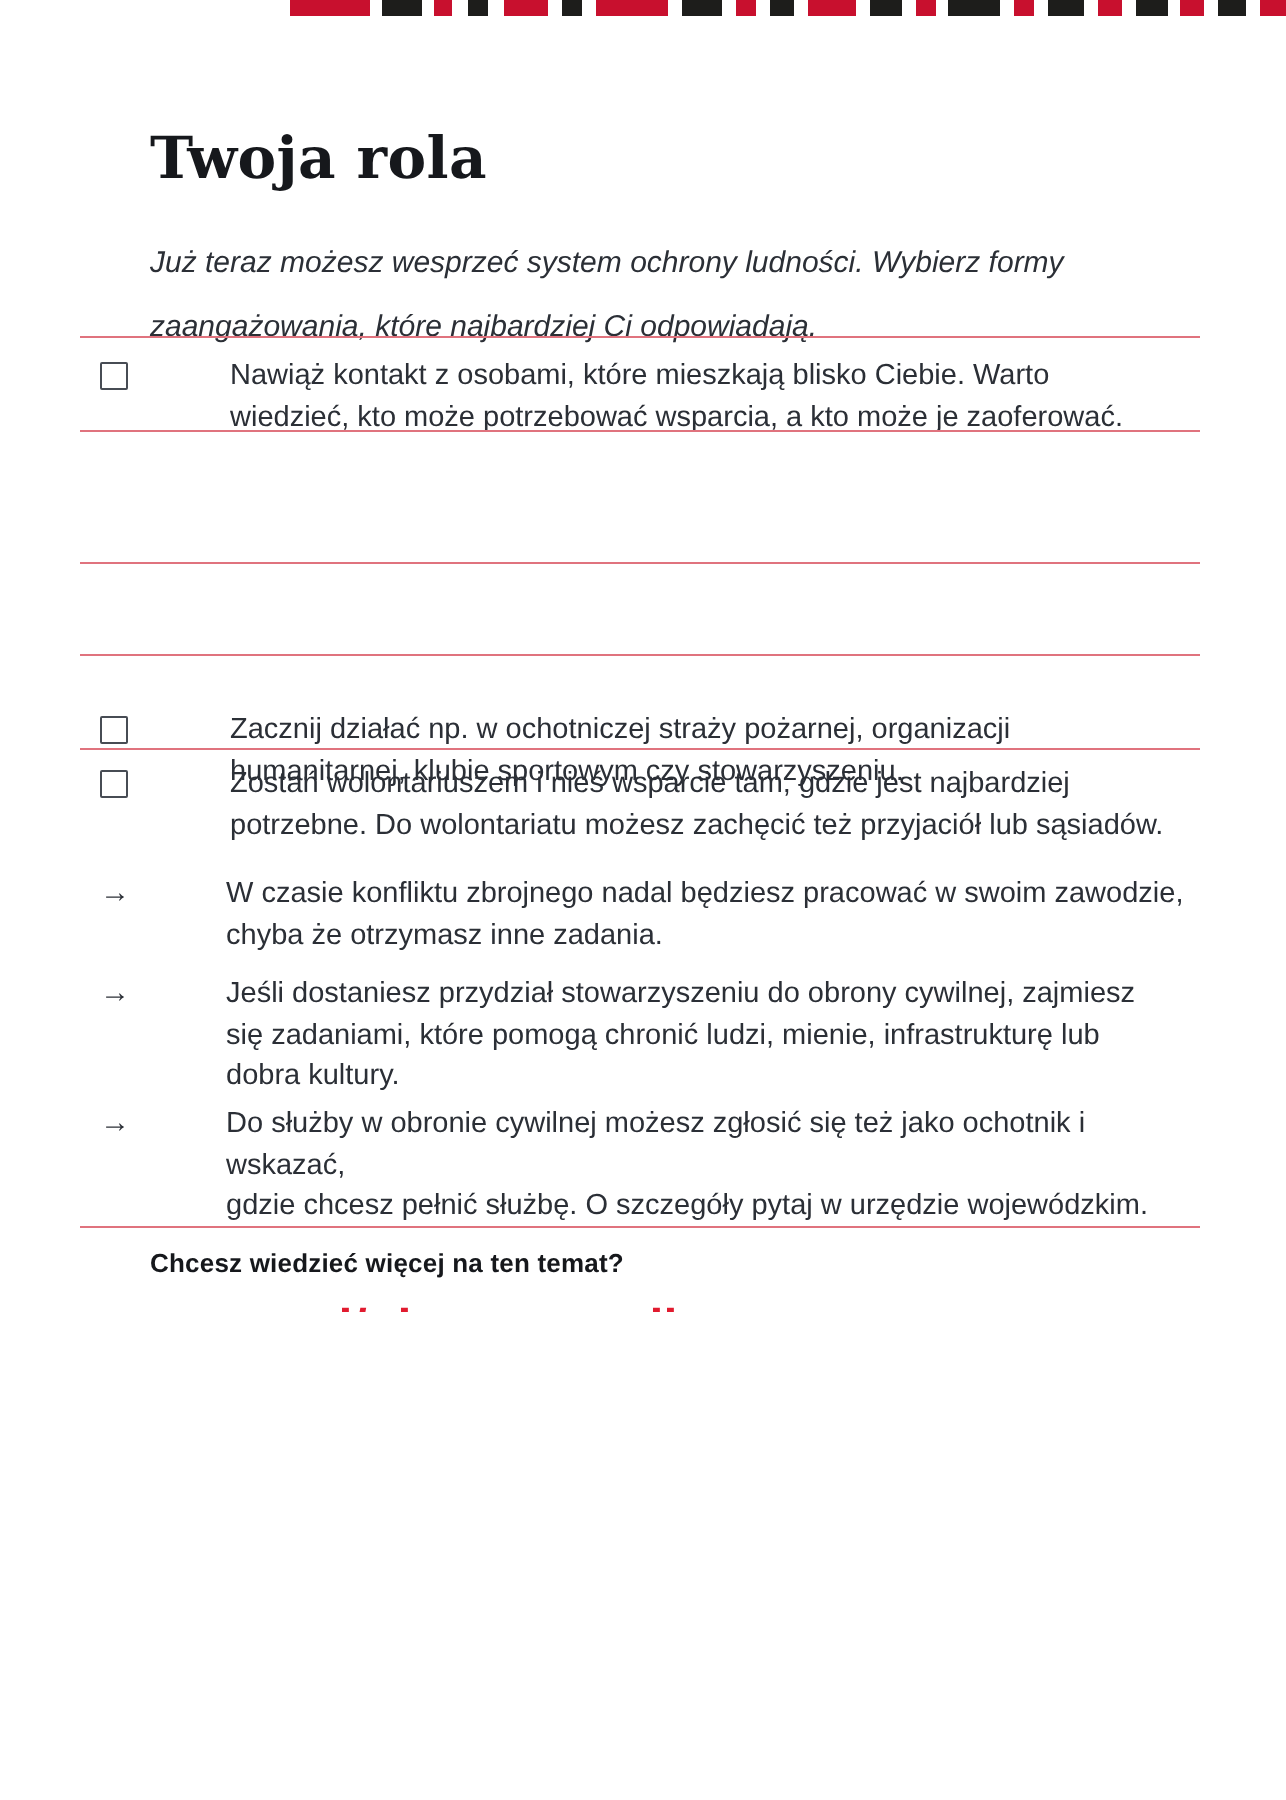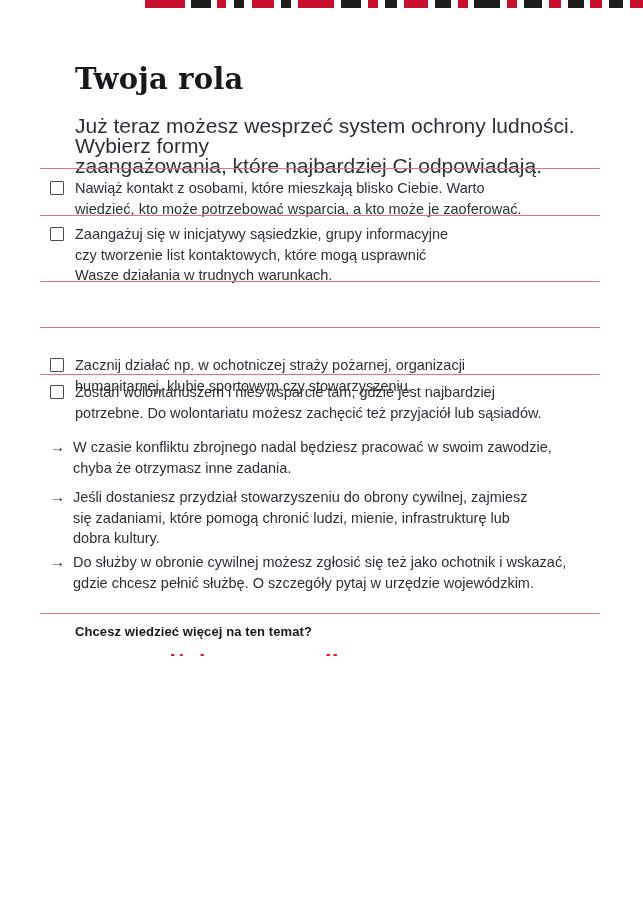--- a/index.html
+++ b/index.html
@@ -12,29 +12,29 @@
   .topbar-seg{position:absolute;top:0;height:8px;}
 
   .title{
     position:absolute;left:75px;top:62px;margin:0;
     font-family:"DejaVu Serif","Liberation Serif",serif;
     font-weight:700;font-size:29px;letter-spacing:.2px;color:var(--title_dark);
   }
   .pre{white-space:pre-line;}
   .intro{
     position:absolute;left:75px;top:116px;margin:0;width:540px;
-    font-size:21px;line-height:20px;color:var(--text_dark);
+    font-size:15px;line-height:32px;color:var(--text_dark);font-style:italic;
   }
   .divider{
     position:absolute;left:40px;width:560px;height:0;
     border-top:1.4px solid var(--divider_red);
   }
   .check-item,.arrow-item{
     position:absolute;left:50px;width:556px;display:flex;align-items:flex-start;
-    font-size:14.5px;line-height:20.5px;color:var(--text_dark);
+    font-size:14.5px;line-height:20.5px;color:var(--text_dark);gap:40px;
   }
   .checkbox{
     flex:none;width:12px;height:12px;margin-top:3px;margin-right:11px;
     border:1.6px solid #474c54;background:#fff;border-radius:1px;
   }
   .arrow-marker{
     flex:none;width:15px;margin-right:8px;font-size:15px;color:var(--text_dark);
   }
   .item-text{flex:1;}
   .more-heading{
@@ -107,26 +107,20 @@
   <div class="divider" style="top:168px"></div>
 
   <div class="check-item" style="top:178px">
     <span class="checkbox"></span>
     <span class="item-text pre">Nawiąż kontakt z osobami, które mieszkają blisko Ciebie. Warto
 wiedzieć, kto może potrzebować wsparcia, a kto może je zaoferować.</span>
   </div>
 
   <div class="divider" style="top:215px"></div>
 
-  <div class="check-item" style="top:224px">
-    <span class="checkbox"></span>
-    <span class="item-text pre">Zaangażuj się w inicjatywy sąsiedzkie, grupy informacyjne
-czy tworzenie list kontaktowych, które mogą usprawnić
-Wasze działania w trudnych warunkach.</span>
-  </div>
 
   <div class="divider" style="top:281px"></div>
 
 
   <div class="divider" style="top:327px"></div>
 
   <div class="check-item" style="top:355px">
     <span class="checkbox"></span>
     <span class="item-text pre">Zacznij działać np. w ochotniczej straży pożarnej, organizacji
 humanitarnej, klubie sportowym czy stowarzyszeniu.</span>

